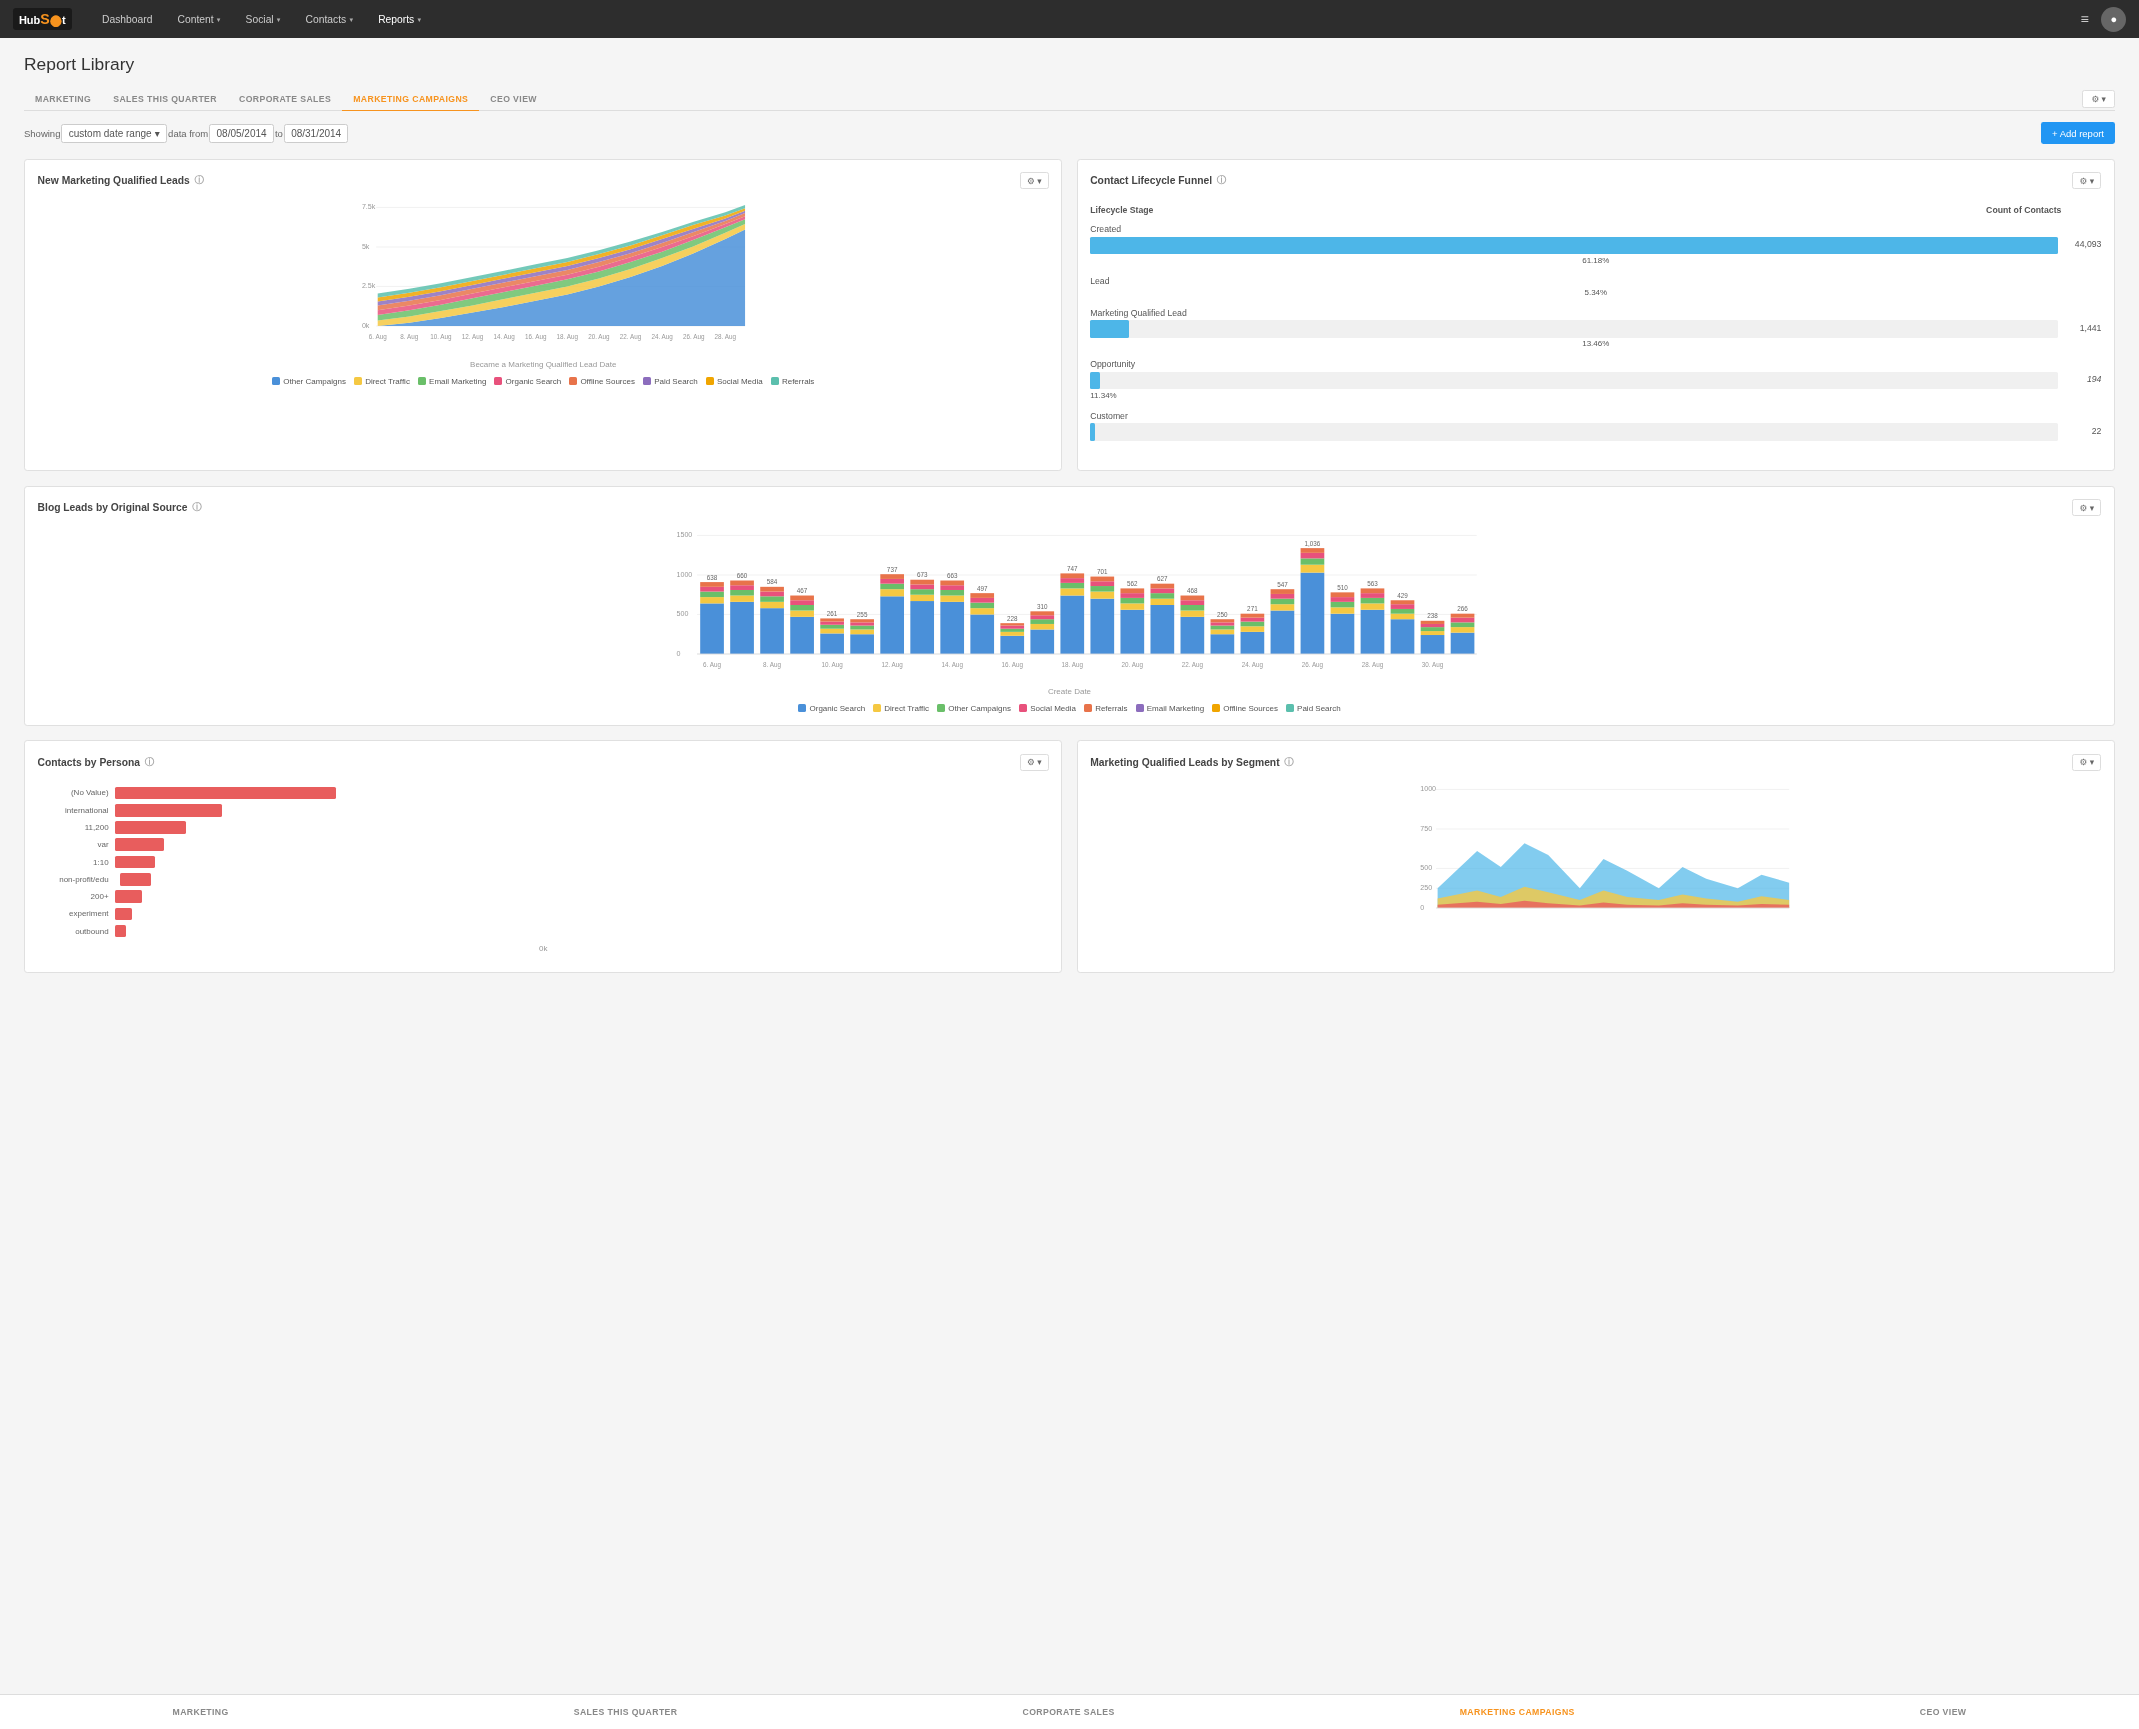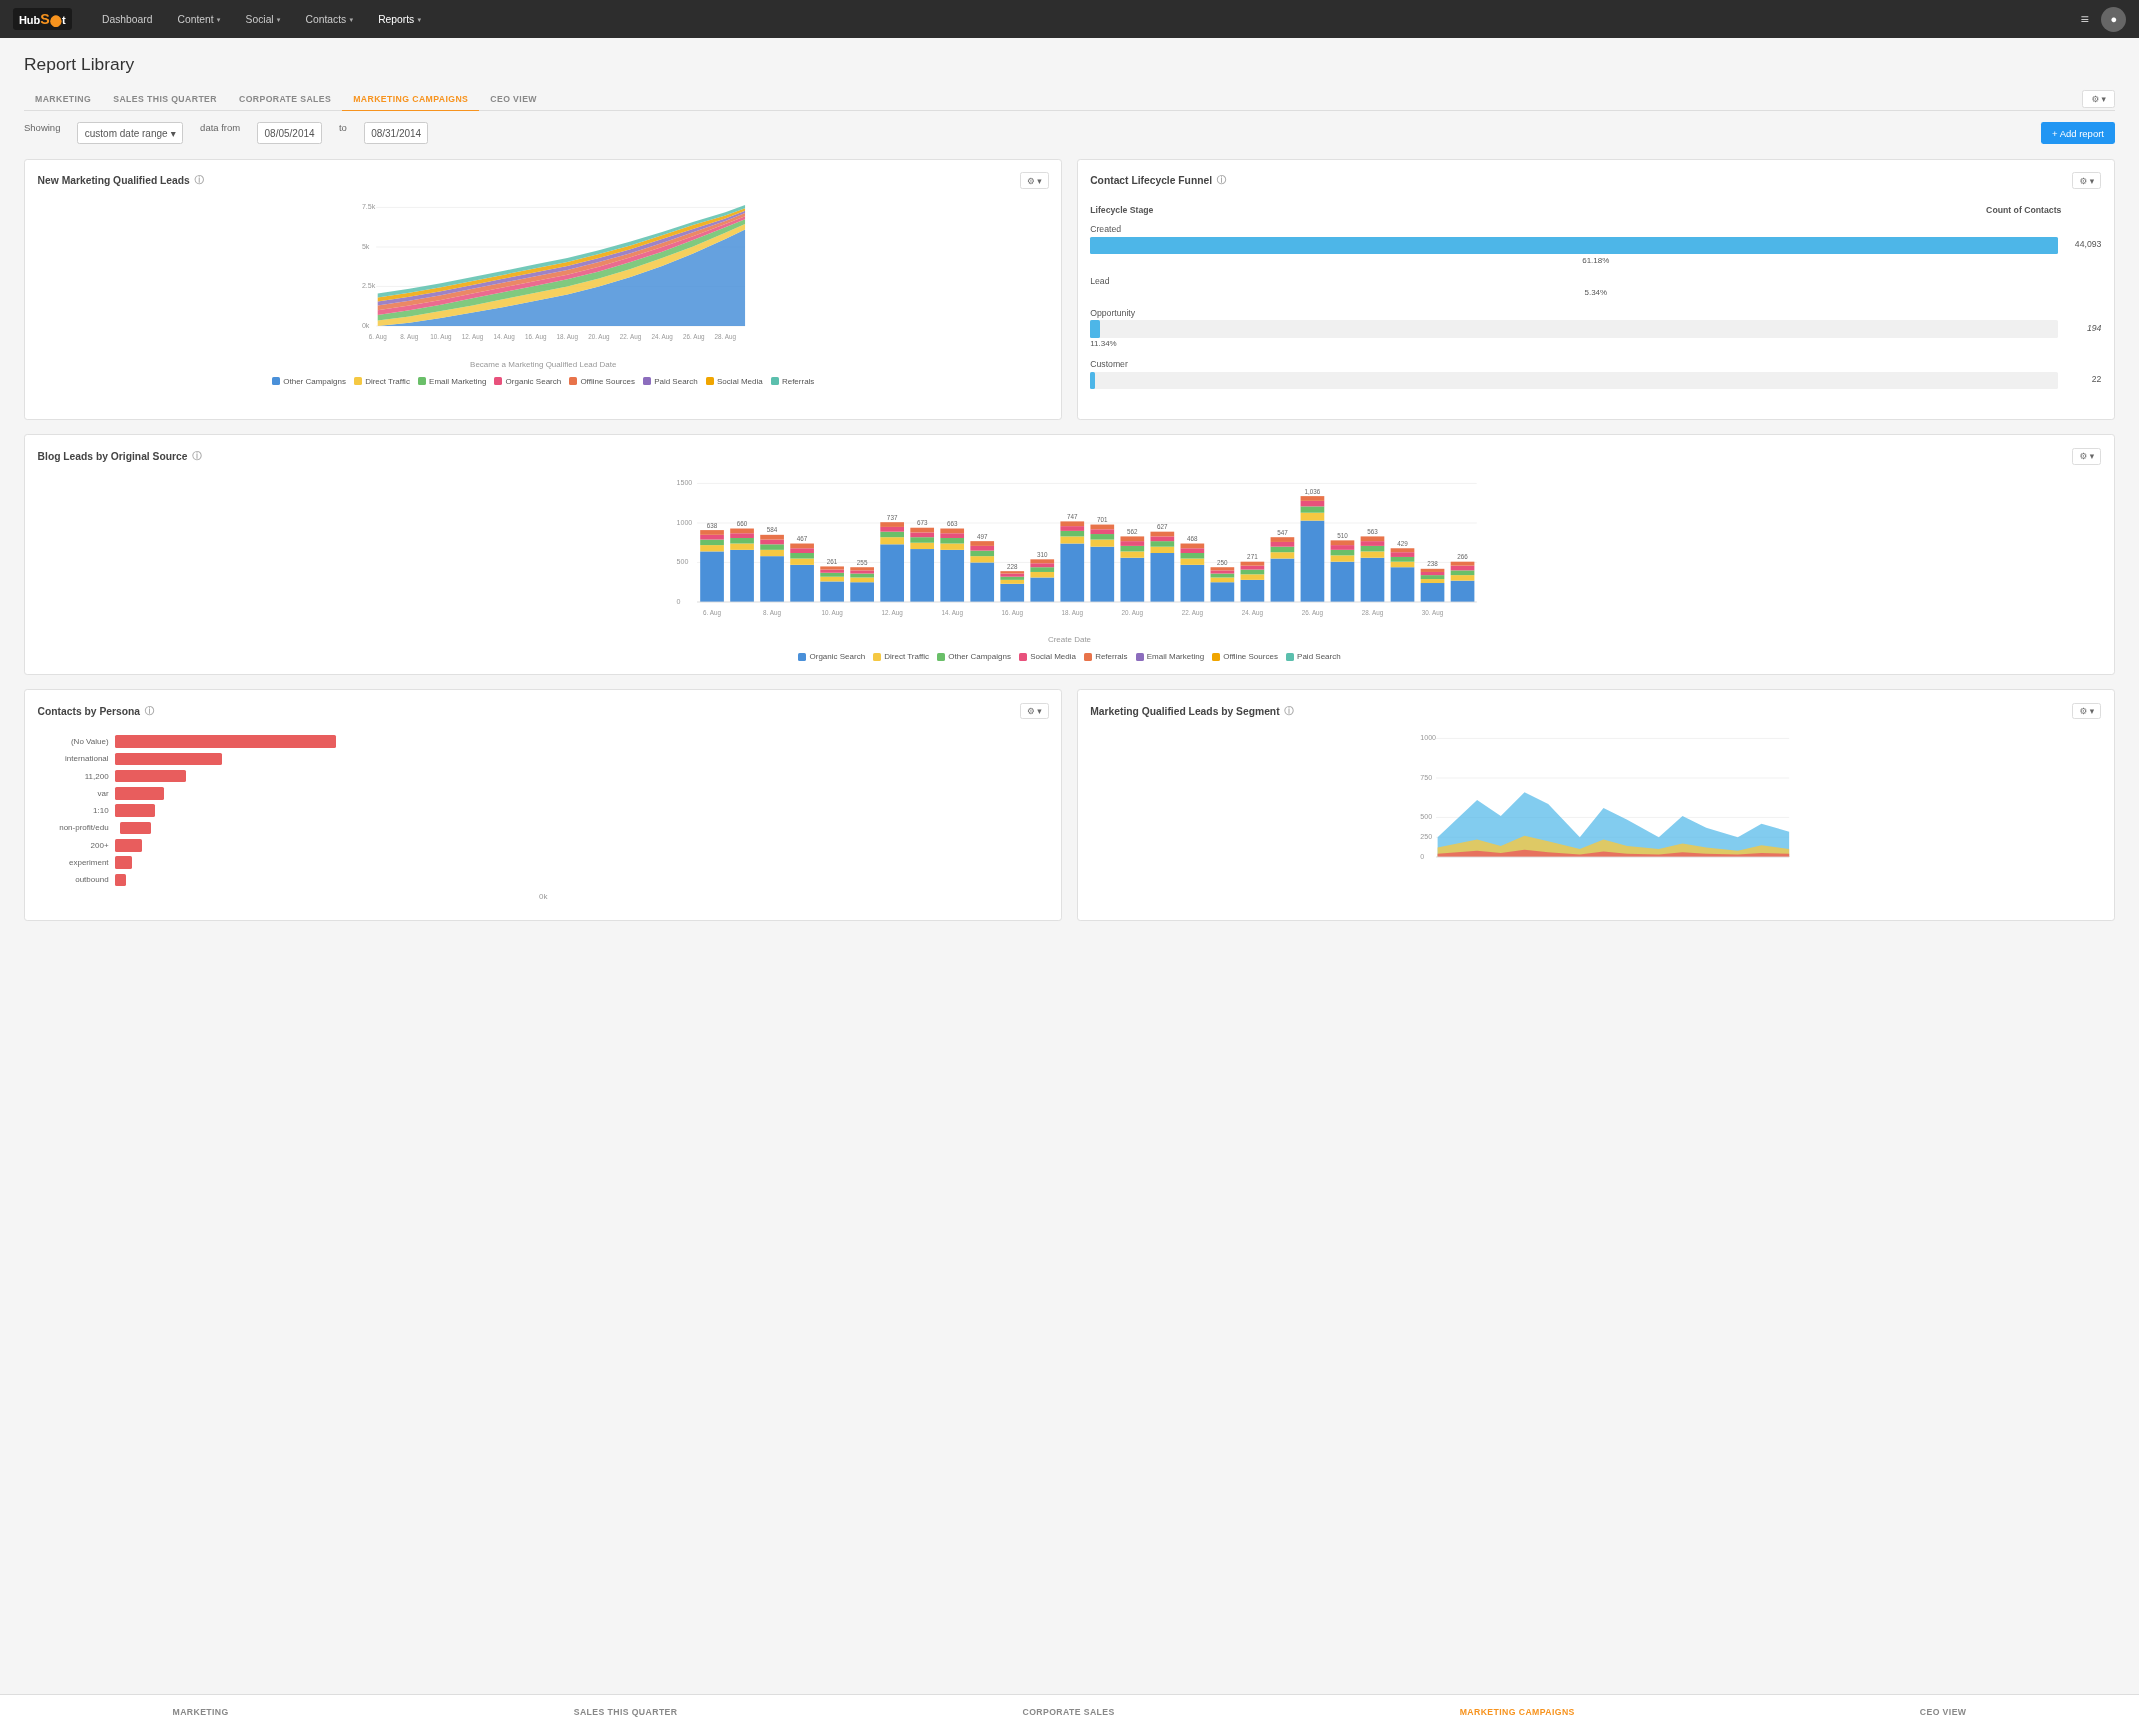--- a/index.html
+++ b/index.html
@@ -22,21 +22,21 @@
     .main-content { padding: 16px 24px; }
     .page-title { font-size: 17.4px; color: #333; font-weight: 300; margin-bottom: 12.6px; }
 
     
     .tabs-bar { display: flex; align-items: center; border-bottom: 0.8px solid #ddd; margin-bottom: 11px; }
     .tab { padding: 6.3px 11px; font-size: 8.7px; font-weight: 600; color: #888; cursor: pointer; text-transform: uppercase; letter-spacing: 0.4px; border-bottom: 1.6px solid transparent; margin-bottom: -0.8px; }
     .tab.active { color: #f7931e; border-bottom: 1.6px solid #f7931e; }
     .tab-settings { margin-left: auto; background: #fff; border: 0.8px solid #ddd; border-radius: 2.4px; padding: 3.2px 8px; color: #666; cursor: pointer; font-size: 8.7px; display: flex; align-items: center; gap: 3.2px; }
 
     
-    .filter-bar { display: flex; gap: 17px; margin-bottom: 14.2px; }
+    .filter-bar { display: flex; align-items: center; gap: 1px; margin-bottom: 14.2px; }
     .filter-label { color: #666; font-size: 9.5px; }
     .filter-select { background: #fff; border: 0.8px solid #ccc; border-radius: 2.4px; padding: 3.2px 6.3px; font-size: 10px; color: #555; cursor: pointer; display: flex; align-items: center; gap: 3.2px; }
     .add-report-btn { margin-left: auto; background: #2196f3; color: #fff; border: none; border-radius: 2.4px; padding: 5.5px 11px; font-size: 9.5px; cursor: pointer; }
 
     
     .card { background: #fff; border: 0.8px solid #e0e0e0; border-radius: 3.2px; margin-bottom: 14.2px; padding: 12.6px; }
     .card-header { display: flex; align-items: center; justify-content: space-between; margin-bottom: 9.5px; }
     .card-title { font-size: 10.3px; font-weight: 600; color: #444; display: flex; align-items: center; gap: 4.7px; }
     .card-title .info-icon { color: #aaa; font-size: 9.5px; cursor: pointer; }
     .card-gear { background: #fff; border: 0.8px solid #ddd; border-radius: 2.4px; padding: 2.4px 6.3px; font-size: 8.7px; color: #666; cursor: pointer; display: flex; align-items: center; gap: 2.4px; }
@@ -221,20 +221,30 @@
             <span style="position:absolute;right:0;top:2.4px;font-size:8.7px;color:#555;">44,093</span>
           </div>
           <div style="font-size:8px;color:#555;text-align:center;margin-top:1.6px;">61.18%</div>
         </div>
 
         <div class="lifecycle-row">
           <div style="font-size:8.7px;color:#555;margin-bottom:2.4px;">Lead</div>
           <div style="font-size:8px;color:#555;text-align:center;margin-top:1.6px;">5.34%</div>
         </div>
 
+        <div class="lifecycle-row">
+          <div style="font-size:8.7px;color:#555;margin-bottom:2.4px;">Marketing Qualified Lead</div>
+          <div style="position:relative;padding-right:43px;">
+            <div style="background:#f0f0f0;height:17.4px;border-radius:1.6px;">
+              <div style="background:#4db6e8;height:100%;width:4%;border-radius:1.6px;"></div>
+            </div>
+            <span style="position:absolute;right:0;top:2.4px;font-size:8.7px;color:#555;">1,441</span>
+          </div>
+          <div style="font-size:8px;color:#555;text-align:center;margin-top:1.6px;">13.46%</div>
+        </div>
 
         <div class="lifecycle-row">
           <div style="font-size:8.7px;color:#555;margin-bottom:2.4px;">Opportunity</div>
           <div style="position:relative;padding-right:43px;">
             <div style="background:#f0f0f0;height:17.4px;border-radius:1.6px;">
               <div style="background:#4db6e8;height:100%;width:1%;border-radius:1.6px;"></div>
             </div>
             <span style="position:absolute;right:0;top:2.4px;font-size:8.7px;color:#555;font-style:italic;">194</span>
           </div>
           <div style="font-size:8px;color:#555;text-align:left;margin-top:1.6px;">11.34%</div>

